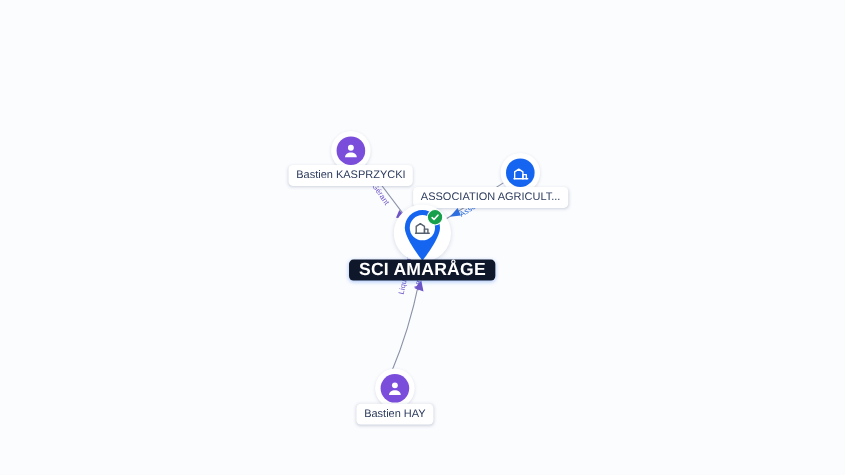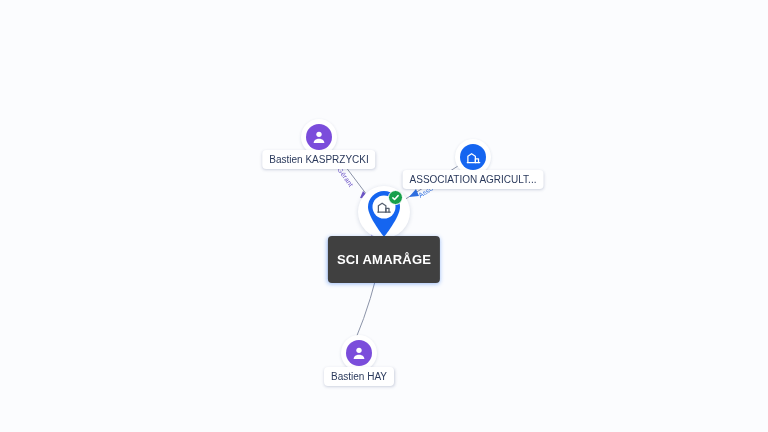--- a/index.html
+++ b/index.html
@@ -113,26 +113,26 @@
     background: #ffffff;
     color: #2b3a5c;
     font-size: 10px;
     line-height: 13px;
     padding: 3px 7px;
     border-radius: 4px;
     white-space: nowrap;
     box-shadow: 0 1px 3px rgba(40,60,110,0.22);
   }
   .node-label.primary {
-    background: #404040;
+    background: #0f172a;
     color: #ffffff;
-    font-size: 13px;
+    font-size: 16px;
     font-weight: bold;
     letter-spacing: 0.2px;
-    padding: 17px 9px;
+    padding: 3px 9px;
     box-shadow: 0 1px 4px rgba(21,101,240,0.40);
   }
 
   
   .edge-label {
     position: absolute;
     font-size: 7px;
     line-height: 8px;
     white-space: nowrap;
     transform-origin: 0 0;
@@ -181,21 +181,21 @@
   <div class="node" style="left:473px; top:157px;">
     <div class="halo org-halo"></div>
     <div class="org-disc">
       <svg width="15" height="15" viewBox="0 0 24 24" fill="none" stroke="#ffffff" stroke-width="2" stroke-linecap="round" stroke-linejoin="round">
         <path d="M3 20V10l6-4 6 4v10"></path>
         <path d="M15 20v-6h5v6"></path>
         <path d="M2 20h20"></path>
       </svg>
     </div>
   </div>
-  <div class="node-label" style="left:473px; top:170px;">ASSOCIATION AGRICULT...</div>
+  <div class="node-label" style="left:446px; top:170px;">ASSOCIATION AGRICULT...</div>
 
   <div class="node" style="left:384px; top:214px;">
     <div class="pin-wrap">
       <div class="pin-halo"></div>
       <svg class="pin-shape" viewBox="0 0 38 48" xmlns="http://www.w3.org/2000/svg">
         <path d="M19 47 C19 47 35 27 35 17 A16 16 0 1 0 3 17 C3 27 19 47 19 47 Z" fill="#1565f0"></path>
         <circle cx="19" cy="17" r="11.5" fill="#ffffff"></circle>
       </svg>
       <svg style="position:absolute; left:50%; top:19px; transform:translate(-50%,-50%);" width="15" height="15" viewBox="0 0 24 24" fill="none" stroke="#56606f" stroke-width="2" stroke-linecap="round" stroke-linejoin="round">
         <path d="M3 20V10l6-4 6 4v10"></path>

